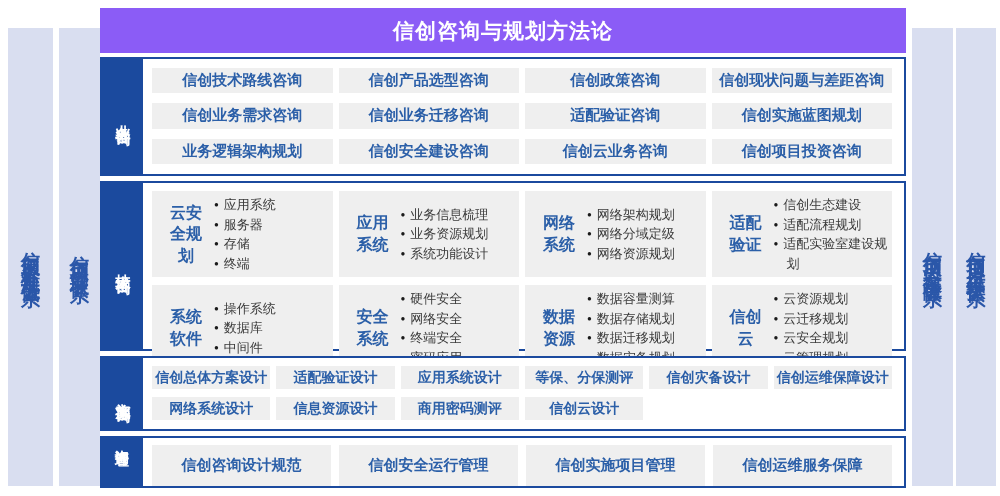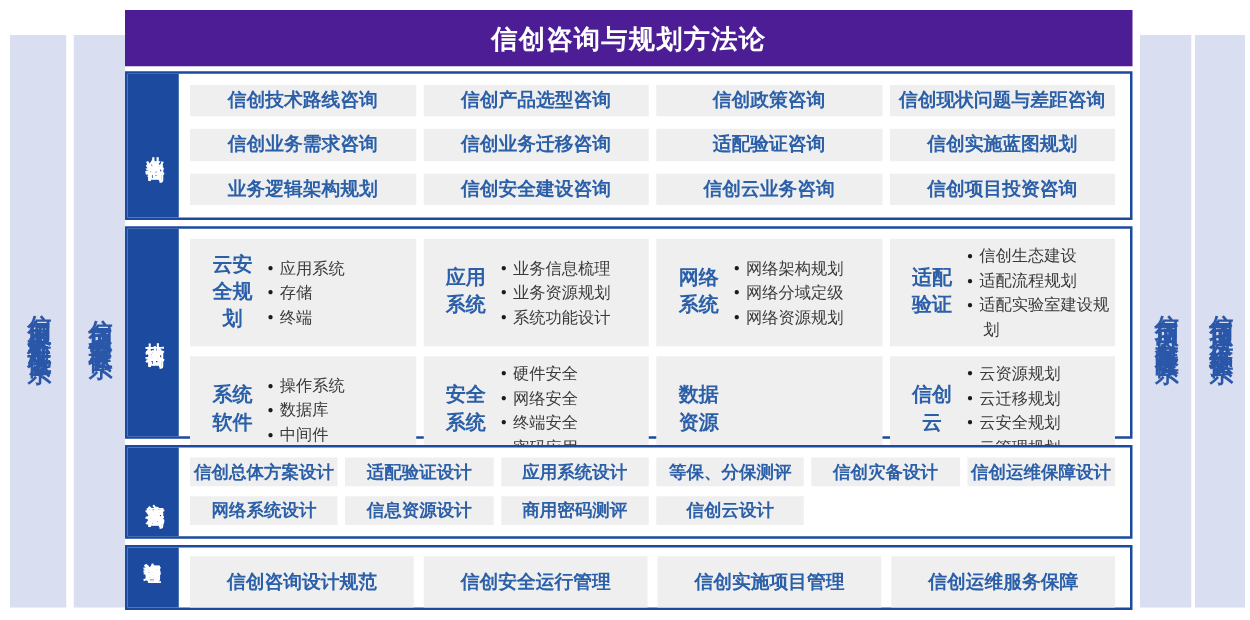--- a/index.html
+++ b/index.html
@@ -21,21 +21,21 @@
     color: #2b57a9; font-weight: 700; font-size: 19px; letter-spacing: 4px;
   }
   .bar-left-outer  { left: 8px;   width: 45px; }
   .bar-left-inner  { left: 59px;  width: 41px; }
   .bar-right-inner { left: 912px; width: 41px; }
   .bar-right-outer { left: 956px; width: 40px; }
 
   
   .title-bar {
     position: absolute; left: 100px; top: 8px; width: 806px; height: 45px;
-    background: #4c1d95; display: flex; align-items: center; justify-content: center;
+    background: #8b5cf6; display: flex; align-items: center; justify-content: center;
   }
   .title-bar h1 { color: #ffffff; font-size: 21px; font-weight: 700; letter-spacing: 1px; }
 
   
   .section {
     position: absolute; left: 100px; width: 806px;
     border: 2px solid #1b4a9e; background: #ffffff;
     display: flex; flex-direction: row;
   }
   .sec-business       { top: 57px;  height: 119px; }
@@ -148,20 +148,21 @@
   <div class="section sec-technical">
     <div class="sec-label">
       <span>技术咨询</span>
     </div>
     <div class="sec-content grid-technical">
 
       <div class="tech-cell">
         <div class="tech-name">云安全规划</div>
         <ul class="tech-list">
           <li>应用系统</li>
+          <li>服务器</li>
           <li>存储</li>
           <li>终端</li>
         </ul>
       </div>
 
       <div class="tech-cell">
         <div class="tech-name">应用系统</div>
         <ul class="tech-list">
           <li>业务信息梳理</li>
           <li>业务资源规划</li>
@@ -201,20 +202,26 @@
         <ul class="tech-list">
           <li>硬件安全</li>
           <li>网络安全</li>
           <li>终端安全</li>
           <li>密码应用</li>
         </ul>
       </div>
 
       <div class="tech-cell">
         <div class="tech-name">数据资源</div>
+        <ul class="tech-list">
+          <li>数据容量测算</li>
+          <li>数据存储规划</li>
+          <li>数据迁移规划</li>
+          <li>数据灾备规划</li>
+        </ul>
       </div>
 
       <div class="tech-cell">
         <div class="tech-name">信创云</div>
         <ul class="tech-list">
           <li>云资源规划</li>
           <li>云迁移规划</li>
           <li>云安全规划</li>
           <li>云管理规划</li>
         </ul>

